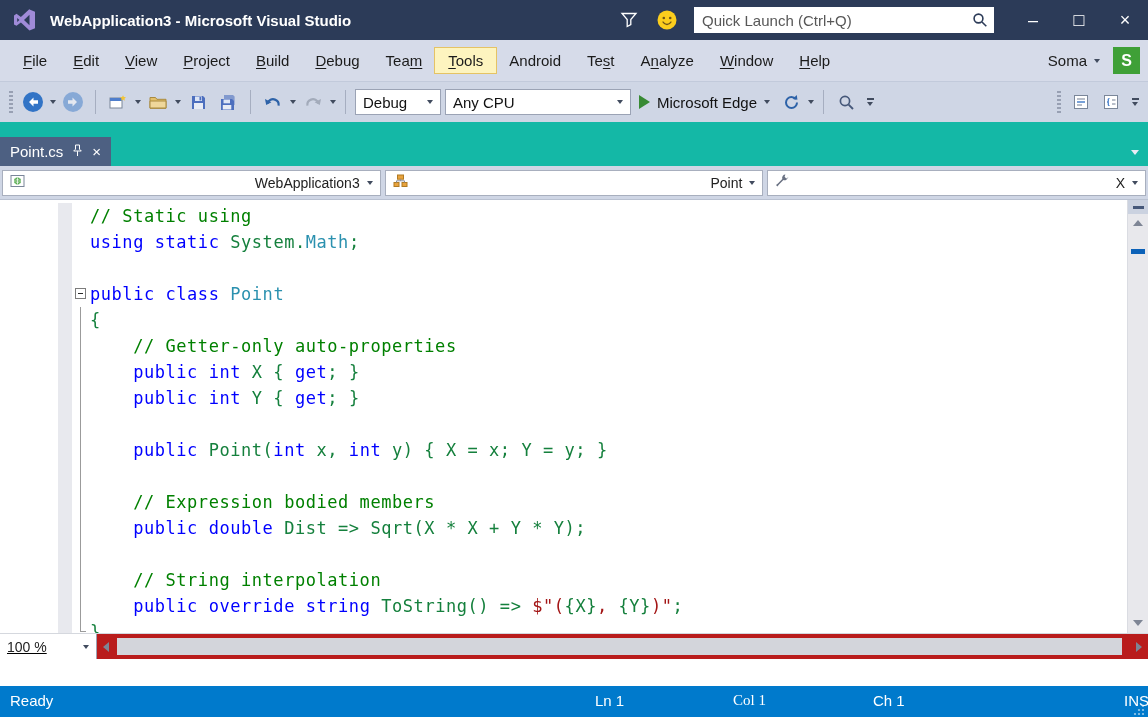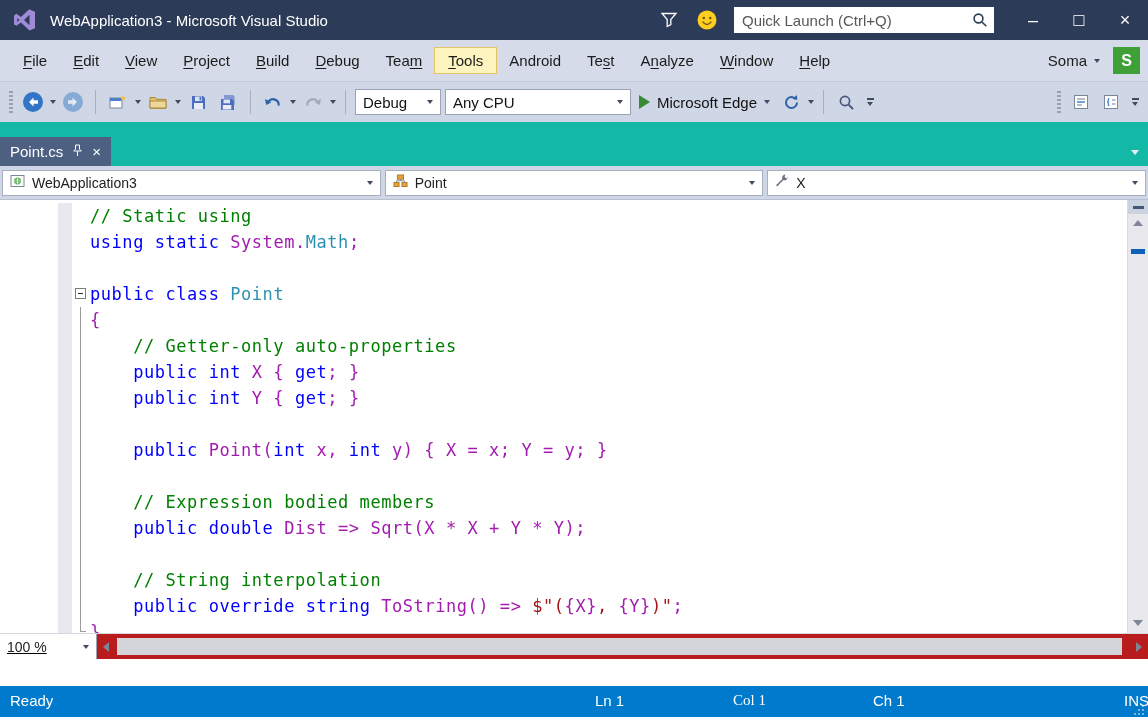--- a/index.html
+++ b/index.html
@@ -6,25 +6,25 @@
   html, body { margin: 0; padding: 0; }
   body { font-family: "Liberation Sans", "DejaVu Sans", sans-serif; background: #8f96a3; }
 
   .vs { width: 1148px; height: 717px; background: #fff; position: relative;
         display: flex; flex-direction: column; overflow: hidden; }
 
   
   .titlebar { height: 40px; flex: 0 0 auto; background: #2C3B58; color: #fff;
               display: flex; align-items: center; padding-left: 8px; }
   .vs-logo { width: 34px; display: flex; justify-content: center; }
-  .title { font-size: 15px; margin-left: 8px; white-space: nowrap; }
+  .title { font-size: 15px; margin-left: 8px; white-space: nowrap; font-weight: bold; }
   .t-icon { width: 26px; height: 26px; display: flex; align-items: center; justify-content: center; }
   .funnel { margin-left: auto; }
   .smiley { margin: 0 14px 0 12px; }
-  .quicklaunch { width: 260px; height: 26px; background: #fff; display: flex; align-items: center; }
+  .quicklaunch { width: 300px; height: 26px; background: #fff; display: flex; align-items: center; }
   .quicklaunch input { flex: 1; border: 0; outline: 0; background: transparent; padding: 0 8px;
                        font-family: inherit; font-size: 15px; color: #333; }
   .quicklaunch input::placeholder { color: #575757; opacity: 1; }
   .ql-icon { width: 28px; display: flex; justify-content: center; }
   .winbtns { display: flex; margin-left: 16px; }
   .wbtn { width: 46px; height: 40px; display: flex; align-items: center; justify-content: center;
           font-size: 18px; color: #fff; }
 
   
   .menubar { height: 41px; flex: 0 0 auto; background: #D6DBE9; display: flex;
@@ -66,21 +66,21 @@
   
   .tabstrip { height: 44px; flex: 0 0 auto; background: #14b8a6; position: relative;
               display: flex; align-items: flex-end; }
   .tab { height: 29px; background: #4D6082; color: #fff; display: flex; align-items: center;
          padding: 0 10px; gap: 9px; font-size: 15px; }
   .tab-close { font-size: 15px; line-height: 1; color: #fff; }
   .tab-list-caret { position: absolute; right: 9px; bottom: 11px; }
 
   
   .navbar { height: 34px; flex: 0 0 auto; background: #CFD6E5; display: flex; align-items: center;
-            gap: 4px; padding: 4px 2px; border-bottom: 1px solid #B9C1D1; }
+            gap: 4px; padding: 4px 2px; border-bottom: 1px solid #B9C1D1; text-align: right; }
   .nav-combo { flex: 1; height: 26px; background: #fff; border: 1px solid #A8AFBE; display: flex;
                align-items: center; gap: 7px; padding: 0 7px; font-size: 14px; color: #222; }
   .nav-combo .lbl { flex: 1; white-space: nowrap; }
 
   
   .editor { flex: 1 1 auto; background: #fff; display: flex; overflow: hidden; }
   .code-area { flex: 1; padding-top: 3px;
                font-family: "DejaVu Sans Mono", "Liberation Mono", monospace;
                font-size: 17px; letter-spacing: .55px; }
   .code-line { display: flex; height: 26px; }
@@ -92,21 +92,21 @@
   .fold-box::after { content: ""; position: absolute; left: 2px; right: 2px; top: 4px;
                      border-top: 1px solid #2b2b2b; }
   .fold-vline { position: absolute; left: 8px; top: 0; bottom: 0; width: 1px; background: #9B9B9B; }
   .fold-end { position: absolute; left: 8px; top: 0; width: 6px; height: 13px;
               border-left: 1px solid #9B9B9B; border-bottom: 1px solid #9B9B9B; }
   .code-text { white-space: pre; line-height: 26px; color: #1E1E1E; }
   .tok-k { color: #0000FF; }
   .tok-t { color: #2B91AF; }
   .tok-c { color: #008000; }
   .tok-s { color: #A31515; }
-  .tok-p { color: #a21caf; }
+  .tok-p { color: #15803d; }
 
   
   .vscrollbar { width: 21px; flex: 0 0 auto; background: #E8E8EC; border-left: 1px solid #DADCE2;
                 position: relative; }
   .vsplitter { position: absolute; top: 0; left: 0; right: 0; height: 14px; background: #CBD2E0;
                display: flex; align-items: center; justify-content: center; }
   .vsplitter::after { content: ""; width: 11px; height: 3px; background: #46587A; }
   .varrow { position: absolute; left: 0; right: 0; height: 16px; display: flex;
             align-items: center; justify-content: center; }
   .varrow.up { top: 15px; }

